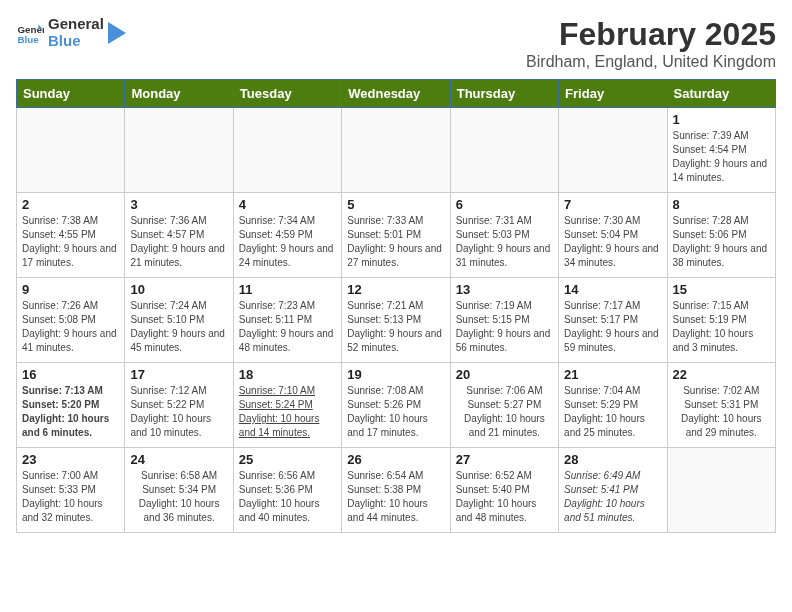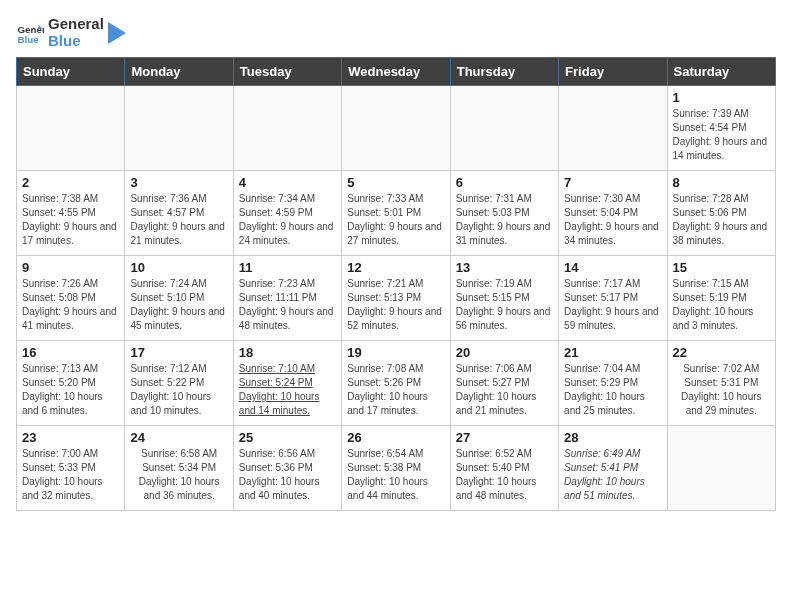--- a/index.html
+++ b/index.html
@@ -36,21 +36,21 @@
     .calendar-subtitle {
       font-size: 16px;
       color: #555;
     }
     .calendar-table {
       width: 100%;
       border-collapse: collapse;
       border: 1px solid #ccc;
     }
     .calendar-table th {
-      background-color: #404040;
+      background-color: #4d7c0f;
       color: #fff;
       text-align: left;
       padding: 6px 6px;
       font-size: 13px;
       border: 1px solid #3a6fa0;
     }
     .calendar-table td {
       border: 1px solid #ccc;
       vertical-align: top;
       padding: 4px 5px;
@@ -91,20 +91,24 @@
       <polygon points="32,8 38,14 32,14" fill="#4a90d9"></polygon>
     </svg>
     <div>
       <div style="font-size:15px;font-weight:bold;color:#333;line-height:1.1;">General</div>
       <div style="font-size:15px;font-weight:bold;color:#4a90d9;line-height:1.1;">Blue</div>
     </div>
     <svg width="18" height="22" viewBox="0 0 18 22">
       <polygon points="0,0 18,11 0,22" fill="#4a90d9"></polygon>
     </svg>
   </div>
+  <div class="title-block">
+    <div class="calendar-title">February 2025</div>
+    <div class="calendar-subtitle">Birdham, England, United Kingdom</div>
+  </div>
 </div>
 
 <table class="calendar-table">
   <thead>
     <tr>
     <th>Sunday</th>
         <th>Monday</th>
         <th>Tuesday</th>
         <th>Wednesday</th>
         <th>Thursday</th>
@@ -180,21 +184,21 @@
         </td>
         <td>
           <span class="day-number">10</span>
           <div class="day-info" style="white-space: pre-line;">Sunrise: 7:24 AM
 Sunset: 5:10 PM
 Daylight: 9 hours and 45 minutes.</div>
         </td>
         <td>
           <span class="day-number">11</span>
           <div class="day-info" style="white-space: pre-line;">Sunrise: 7:23 AM
-Sunset: 11:11 PM
+Sunset: 5:11 PM
 Daylight: 9 hours and 48 minutes.</div>
         </td>
         <td>
           <span class="day-number">12</span>
           <div class="day-info" style="white-space: pre-line;">Sunrise: 7:21 AM
 Sunset: 5:13 PM
 Daylight: 9 hours and 52 minutes.</div>
         </td>
         <td>
           <span class="day-number">13</span>
@@ -211,21 +215,21 @@
         <td>
           <span class="day-number">15</span>
           <div class="day-info" style="white-space: pre-line;">Sunrise: 7:15 AM
 Sunset: 5:19 PM
 Daylight: 10 hours and 3 minutes.</div>
         </td>
       </tr>
       <tr class="week-row">
         <td>
           <span class="day-number">16</span>
-          <div class="day-info" style="white-space: pre-line;">Sunrise: 7:13 AM
+          <div class="day-info" style="white-space: pre-line; font-weight: bold;">Sunrise: 7:13 AM
 Sunset: 5:20 PM
 Daylight: 10 hours and 6 minutes.</div>
         </td>
         <td>
           <span class="day-number">17</span>
           <div class="day-info" style="white-space: pre-line;">Sunrise: 7:12 AM
 Sunset: 5:22 PM
 Daylight: 10 hours and 10 minutes.</div>
         </td>
         <td>
@@ -235,21 +239,21 @@
 Daylight: 10 hours and 14 minutes.</div>
         </td>
         <td>
           <span class="day-number">19</span>
           <div class="day-info" style="white-space: pre-line;">Sunrise: 7:08 AM
 Sunset: 5:26 PM
 Daylight: 10 hours and 17 minutes.</div>
         </td>
         <td>
           <span class="day-number">20</span>
-          <div class="day-info" style="white-space: pre-line;">Sunrise: 7:06 AM
+          <div class="day-info" style="white-space: pre-line; text-align: center;">Sunrise: 7:06 AM
 Sunset: 5:27 PM
 Daylight: 10 hours and 21 minutes.</div>
         </td>
         <td>
           <span class="day-number">21</span>
           <div class="day-info" style="white-space: pre-line;">Sunrise: 7:04 AM
 Sunset: 5:29 PM
 Daylight: 10 hours and 25 minutes.</div>
         </td>
         <td>

